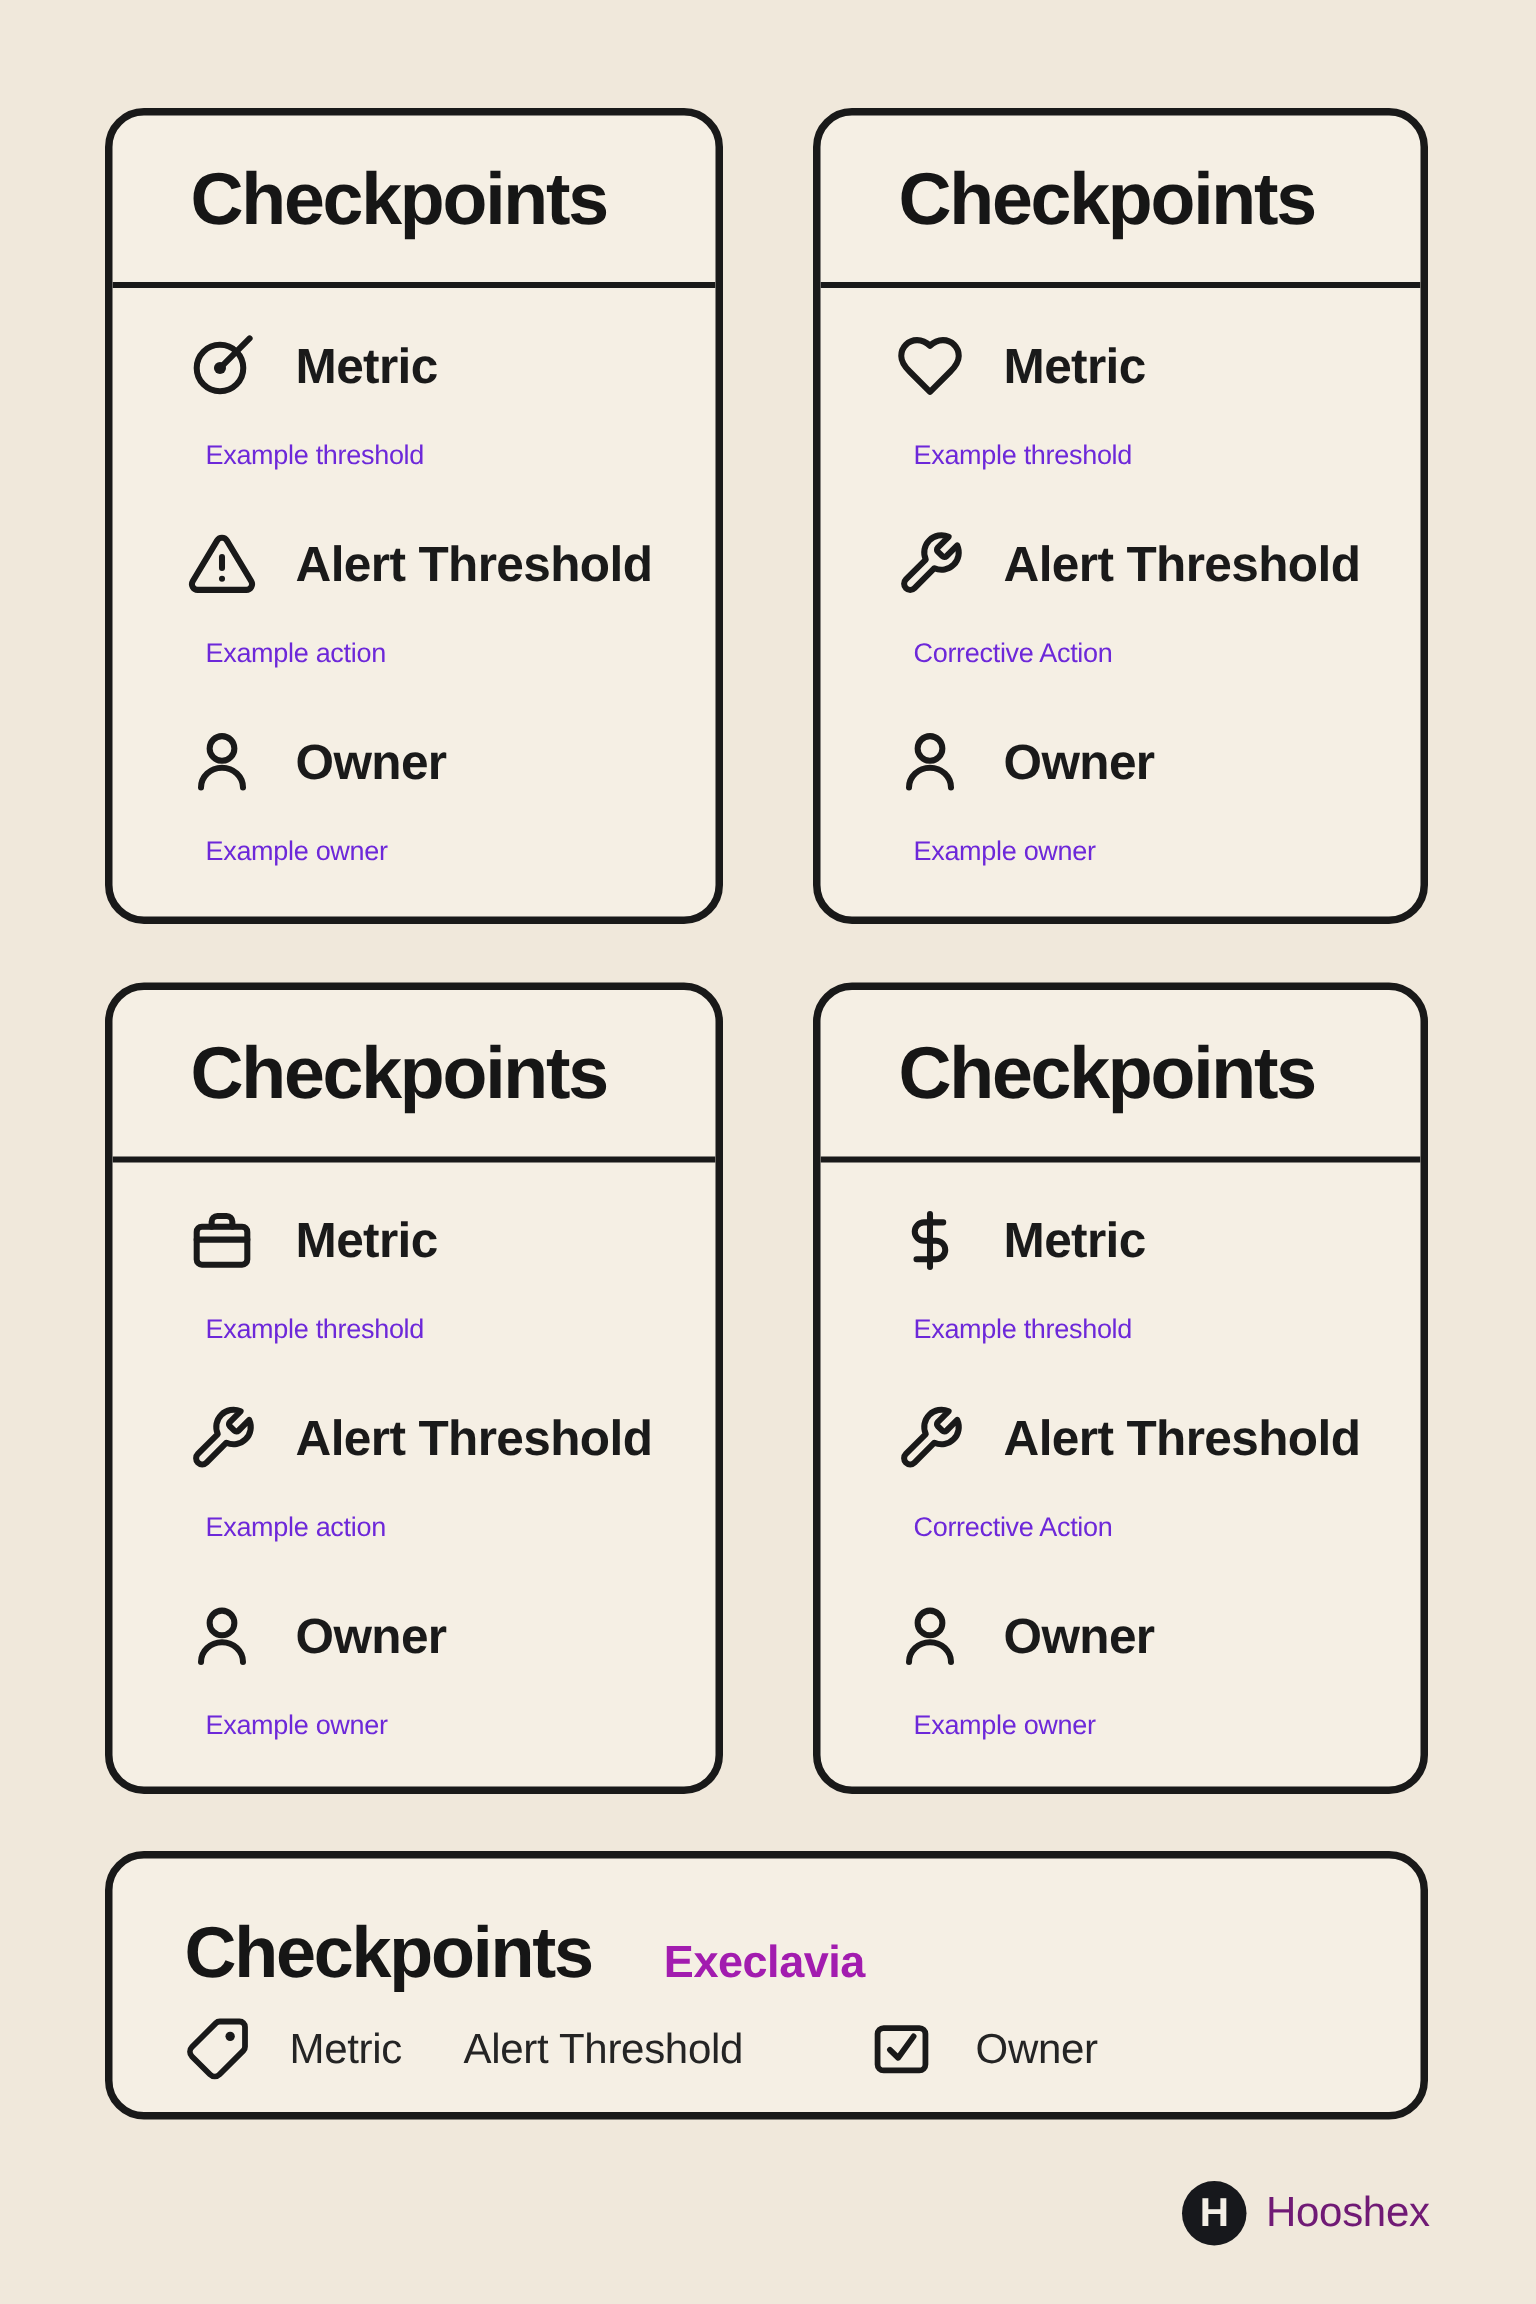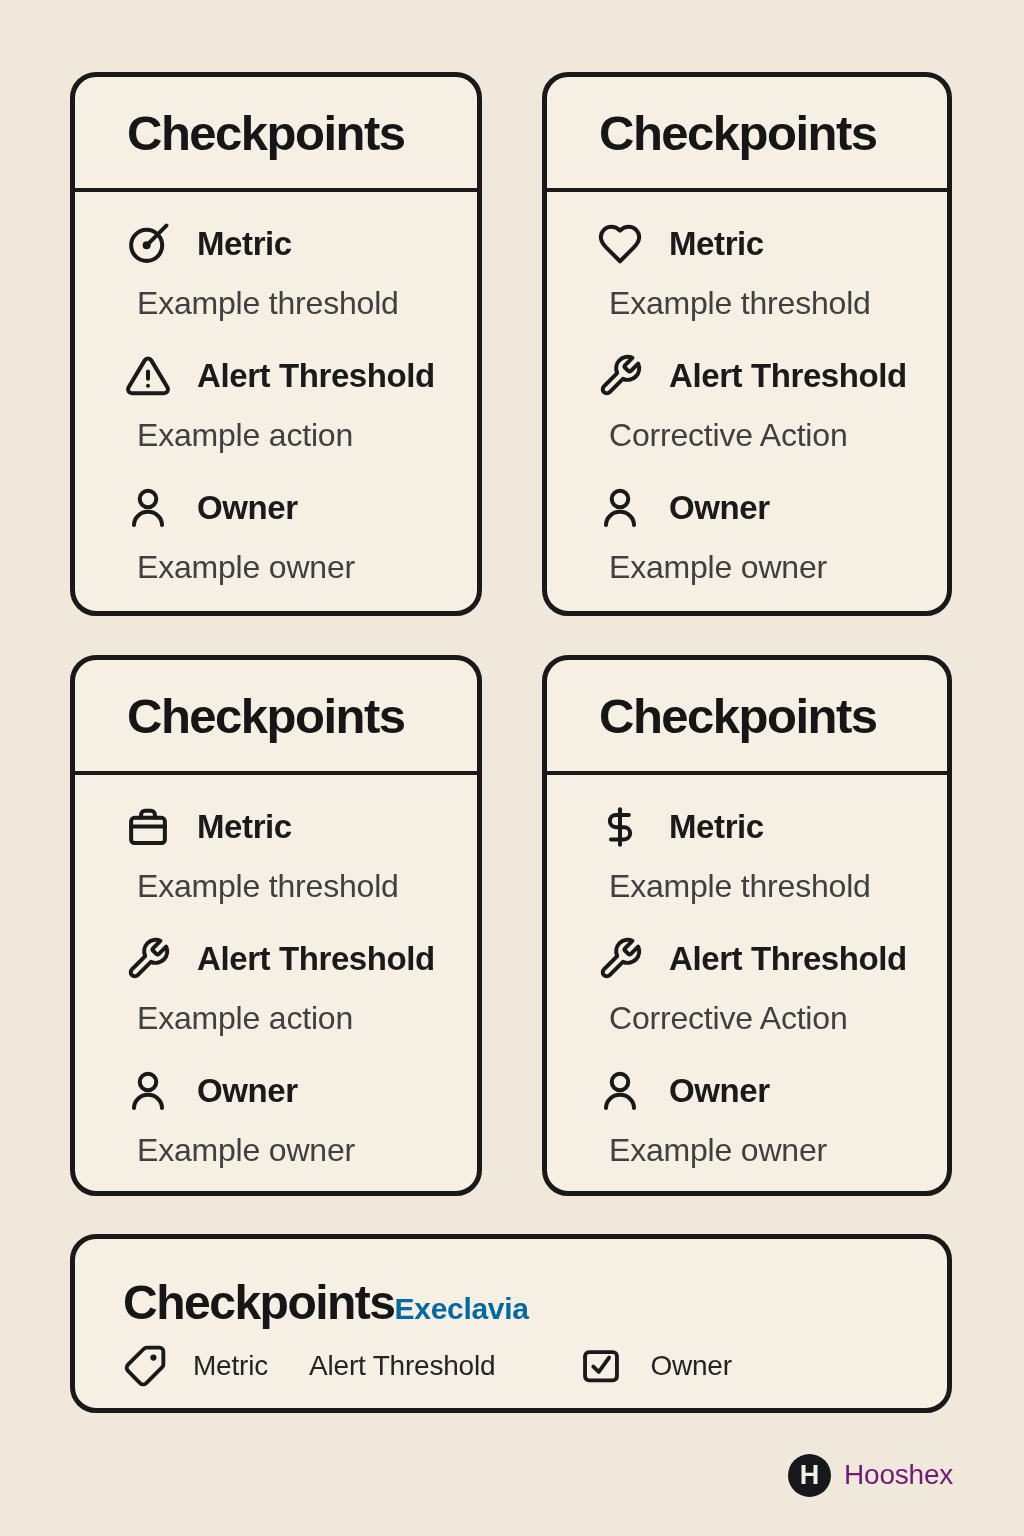--- a/index.html
+++ b/index.html
@@ -36,29 +36,29 @@
   .card-title{
     font-size:49px;font-weight:700;letter-spacing:-1.5px;color:#161616;
   }
   .card-body{padding:28px 18px 0 50px;}
 
   .label-row{display:flex;align-items:center;gap:26px;height:48px;margin-bottom:18px;}
   .icon{width:46px;height:46px;display:flex;align-items:center;justify-content:center;flex:0 0 auto;}
   .icon svg{width:46px;height:46px;display:block;}
   .row-label{font-size:33px;font-weight:700;letter-spacing:-0.4px;color:#1a1a1a;}
   .example{
-    font-size:32px;line-height:34px;color:#404040;
+    font-size:18px;line-height:34px;color:#6d28d9;
     padding-left:12px;margin:0 0 32px 0;letter-spacing:-0.2px;
   }
 
   
   #card5 .summary-inner{padding:36px 18px 0 48px;}
   .summary-title-row{display:flex;align-items:baseline;height:52px;}
   .summary-title{font-size:48px;font-weight:700;letter-spacing:-1.5px;color:#161616;}
-  .summary-subtitle{font-size:30px;font-weight:700;letter-spacing:-0.3px;color:#0369a1;}
+  .summary-subtitle{font-size:30px;font-weight:700;letter-spacing:-0.3px;margin-left:48px;color:#a21caf;}
   .summary-items{display:flex;align-items:center;height:46px;margin-top:16px;}
   .summary-items .icon{width:44px;height:44px;}
   .summary-items .icon svg{width:44px;height:44px;}
   .s-label{font-size:28px;color:#242424;letter-spacing:-0.2px;}
   .g1{margin-left:26px;} .g2{margin-left:41px;} .g3{margin-left:84px;} .g4{margin-left:27px;}
 
   
   .footer{
     position:absolute;left:788px;top:1453px;height:44px;
     display:flex;align-items:center;gap:13px;

